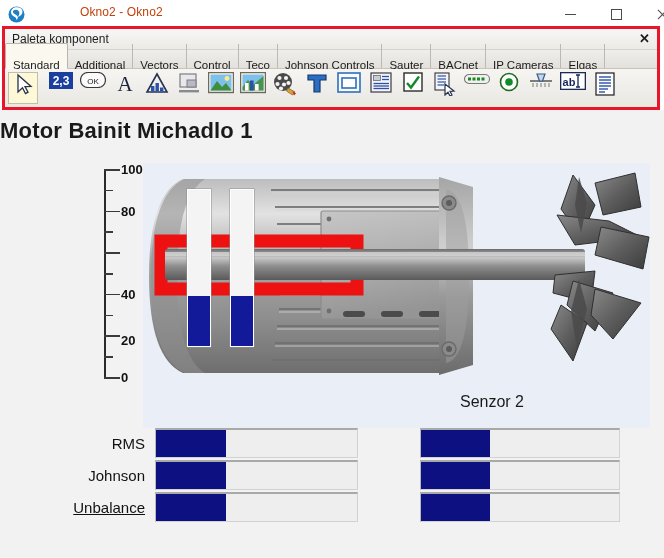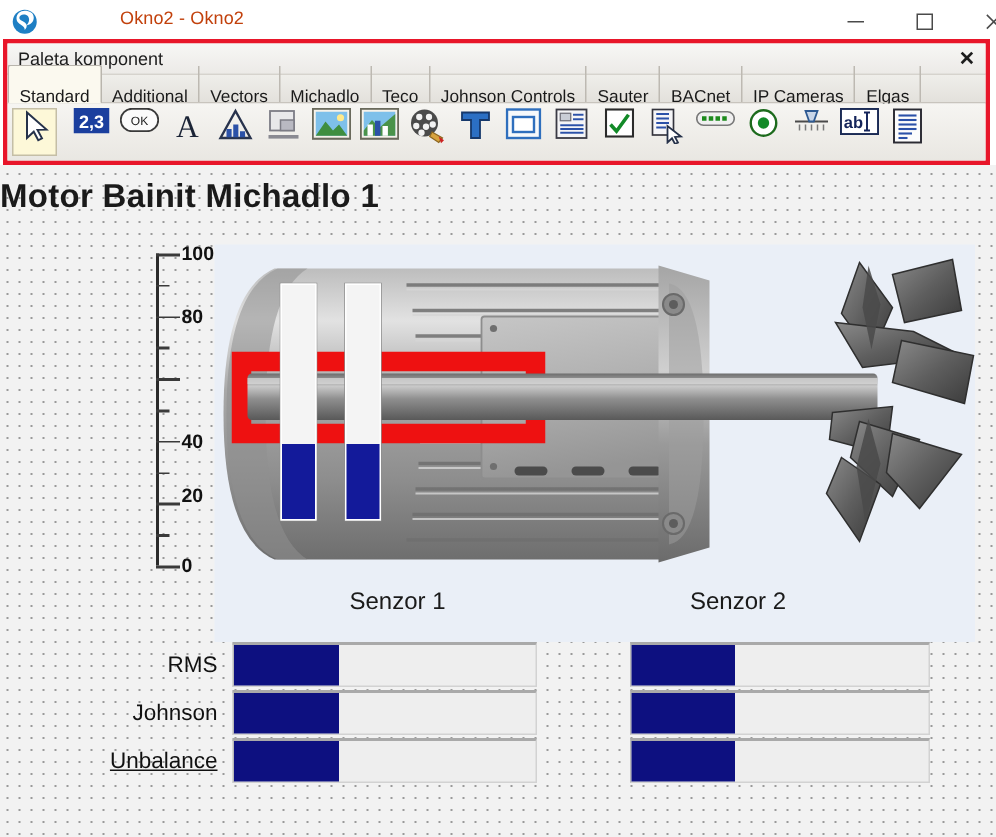--- a/index.html
+++ b/index.html
@@ -208,21 +208,21 @@
 
   <div id="palette-caption">
     <div id="palette-title">Paleta komponent</div>
     <div id="palette-close">✕</div>
   </div>
 
   <div id="tabstrip">
       <div class="tab sel">Standard</div>
       <div class="tab">Additional</div>
       <div class="tab">Vectors</div>
-      <div class="tab">Michadlo</div>
+      <div class="tab">Control</div>
       <div class="tab">Teco</div>
       <div class="tab">Johnson Controls</div>
       <div class="tab">Sauter</div>
       <div class="tab">BACnet</div>
       <div class="tab">IP Cameras</div>
       <div class="tab">Elgas</div>
     </div>
 
   <div id="iconbar">
       <div class="tbtn active" style="margin-right: 8px;">
@@ -390,21 +390,21 @@
 
 <div id="canvas">
 
   <div id="page-title">Motor Bainit Michadlo 1</div>
 
   <div id="scale">
     <div class="axis"></div>
   <div class="tick maj" style="top: 215px;"></div>
       <div class="lab" style="top: 215px;">0</div>
       <div class="tick maj" style="top: 173.4px;"></div>
-      <div class="lab" style="top: 168px;">20</div>
+      <div class="lab" style="top: 178px;">20</div>
       <div class="tick maj" style="top: 131.8px;"></div>
       <div class="lab" style="top: 131.8px;">40</div>
       <div class="tick maj" style="top: 90.2px;"></div>
       <div class="lab" style="top: 90.2px; margin-left: 47px;">60</div>
       <div class="tick maj" style="top: 48.6px;"></div>
       <div class="lab" style="top: 48.6px;">80</div>
       <div class="tick maj" style="top: 7px;"></div>
       <div class="lab" style="top: 7px;">100</div>
       <div class="tick min" style="top: 194.2px;"></div>
       <div class="tick min" style="top: 152.6px;"></div>
@@ -525,21 +525,20 @@
     </svg>
 
     <div class="vbar" id="vbar1">
       <div class="fill" style="height: 32%; background: rgb(19, 26, 154);"></div>
     </div>
     <div class="vbar" id="vbar2">
       <div class="fill" style="height: 32%; background: rgb(19, 26, 154);"></div>
     </div>
   </div>
 
-  <div class="sensor-head" id="sensor1-head">Senzor 1</div>
   <div class="sensor-head" id="sensor2-head">Senzor 2</div>
 
   <div id="sensor-rows">
       <div class="row-label" style="left: 25px; top: 325px;">RMS</div>
       <div class="pbar" style="left: 155px; top: 318px; width: 203px;">
         <div class="fill" style="width: 35%; background: rgb(13, 16, 128);"></div>
       </div>
       <div class="pbar" style="left: 420px; top: 318px; width: 200px;">
         <div class="fill" style="width: 35%; background: rgb(13, 16, 128);"></div>
       </div>

